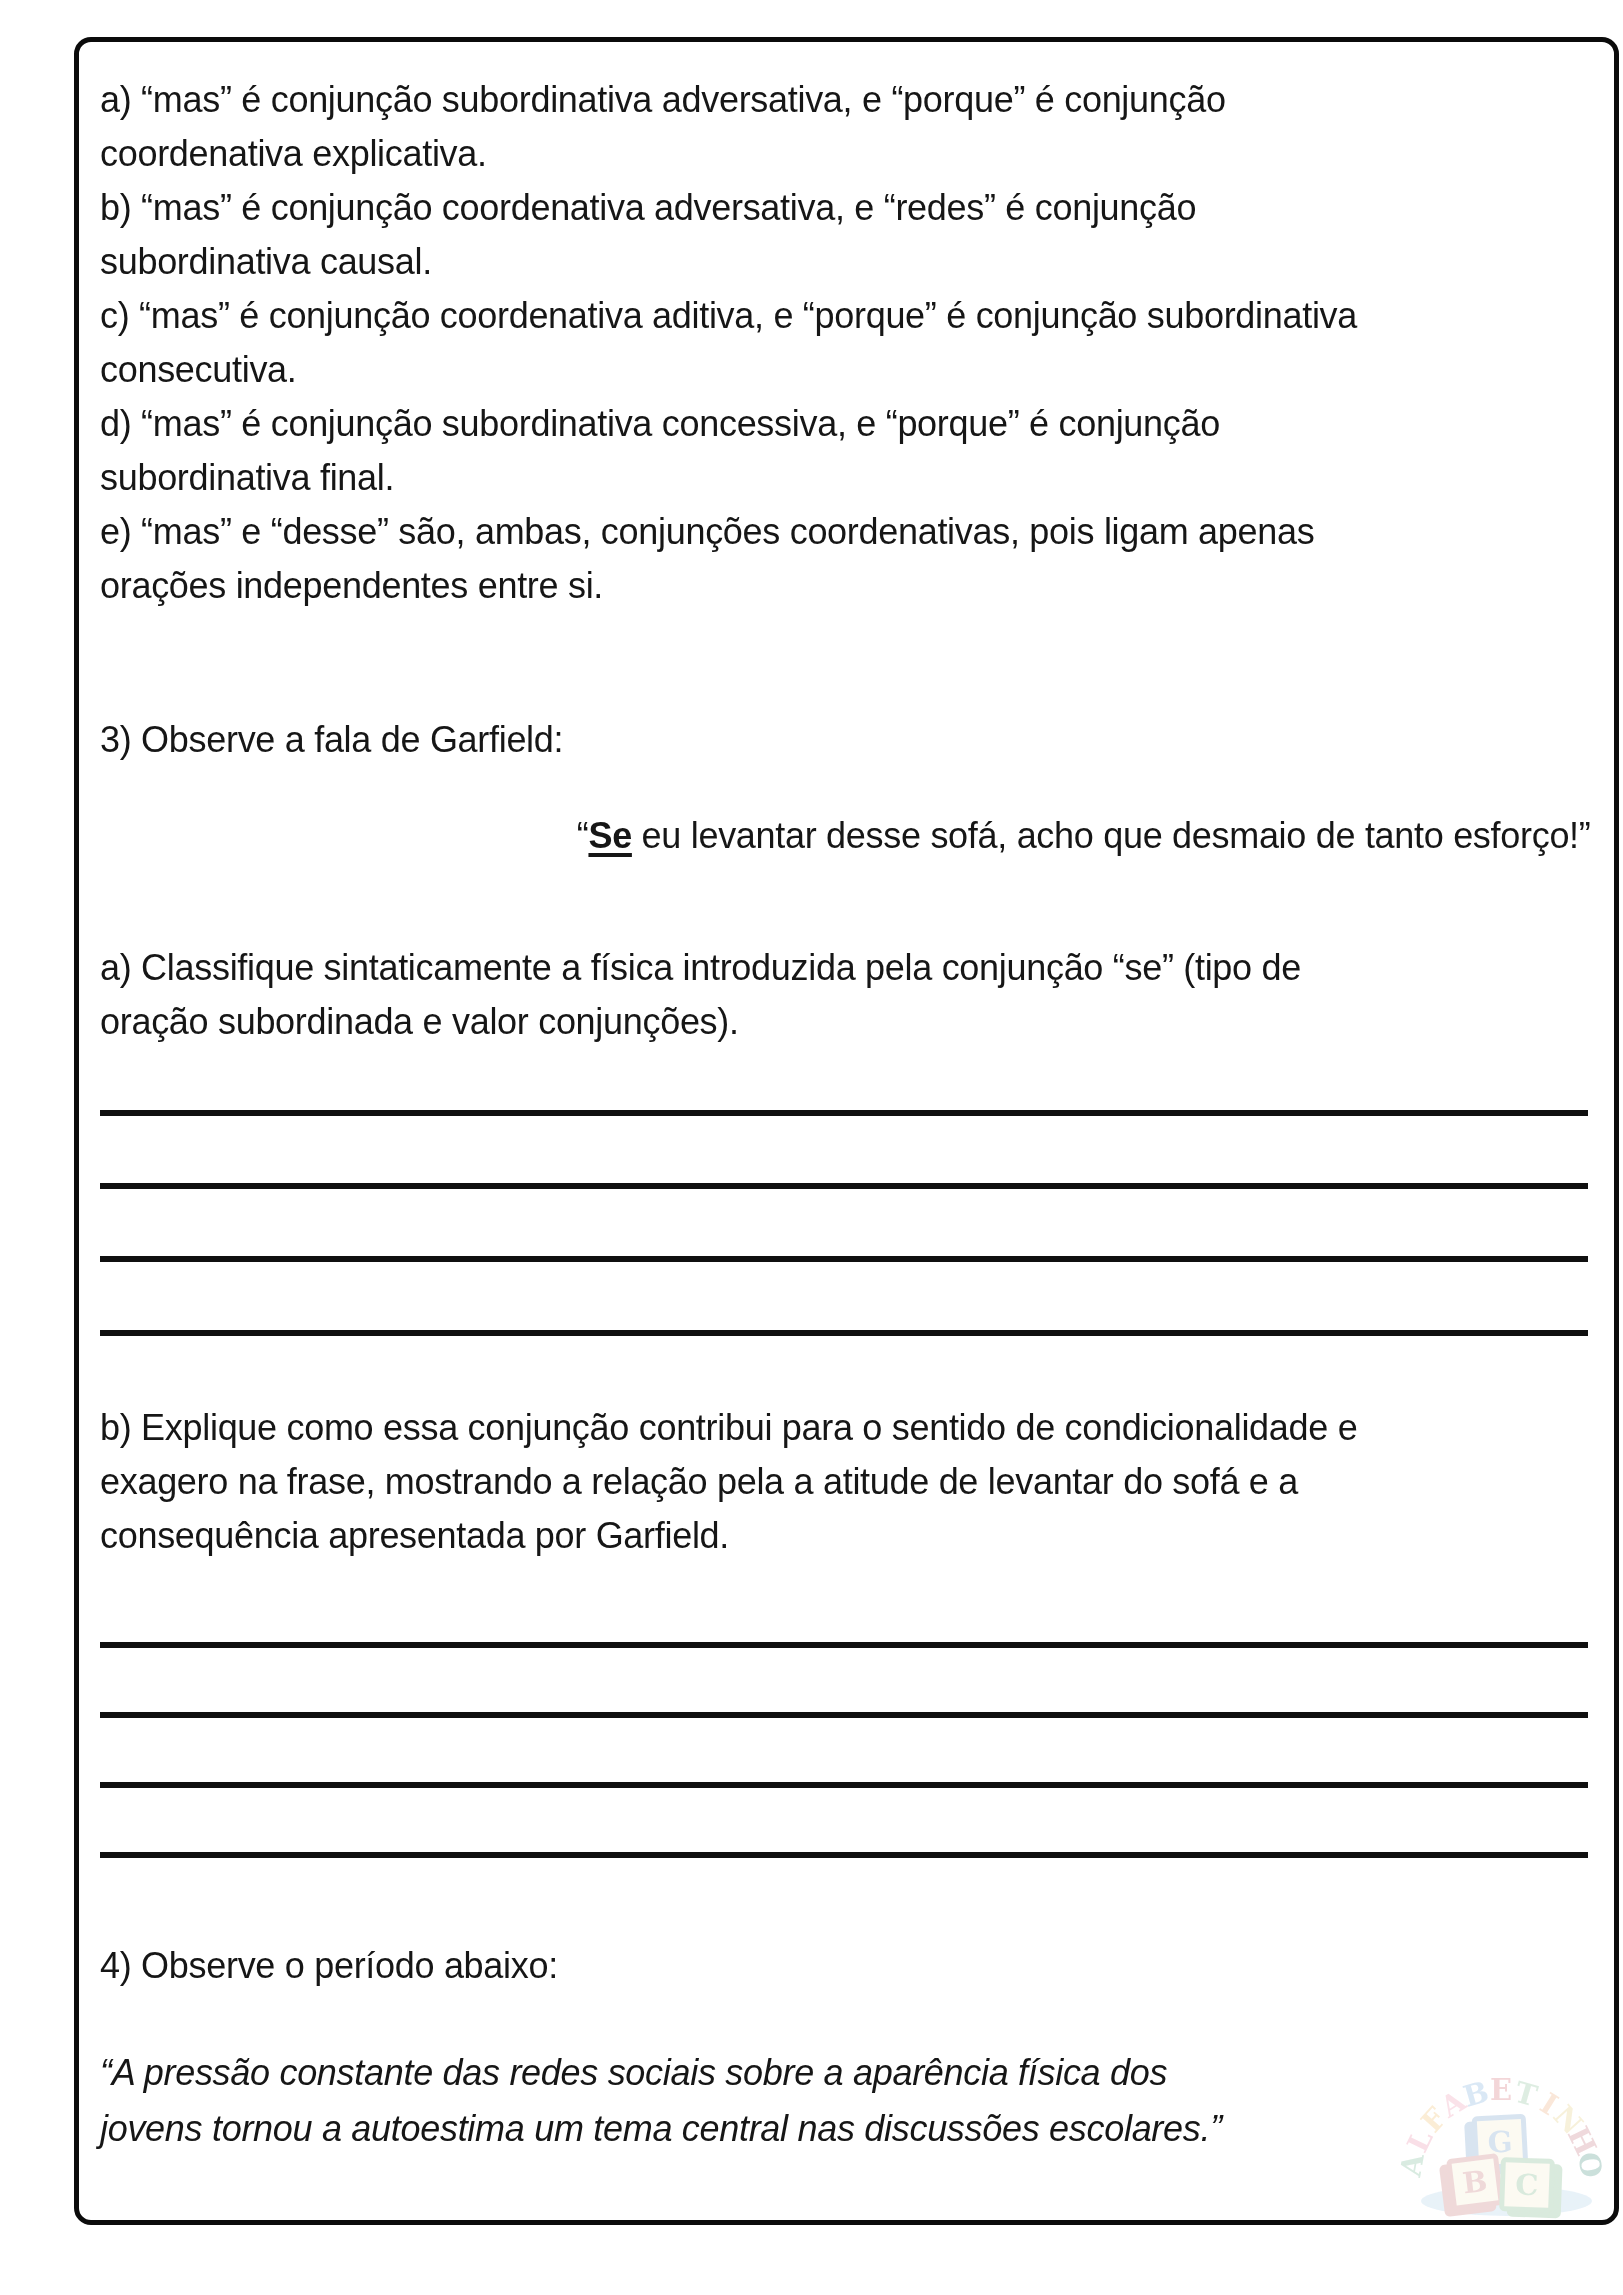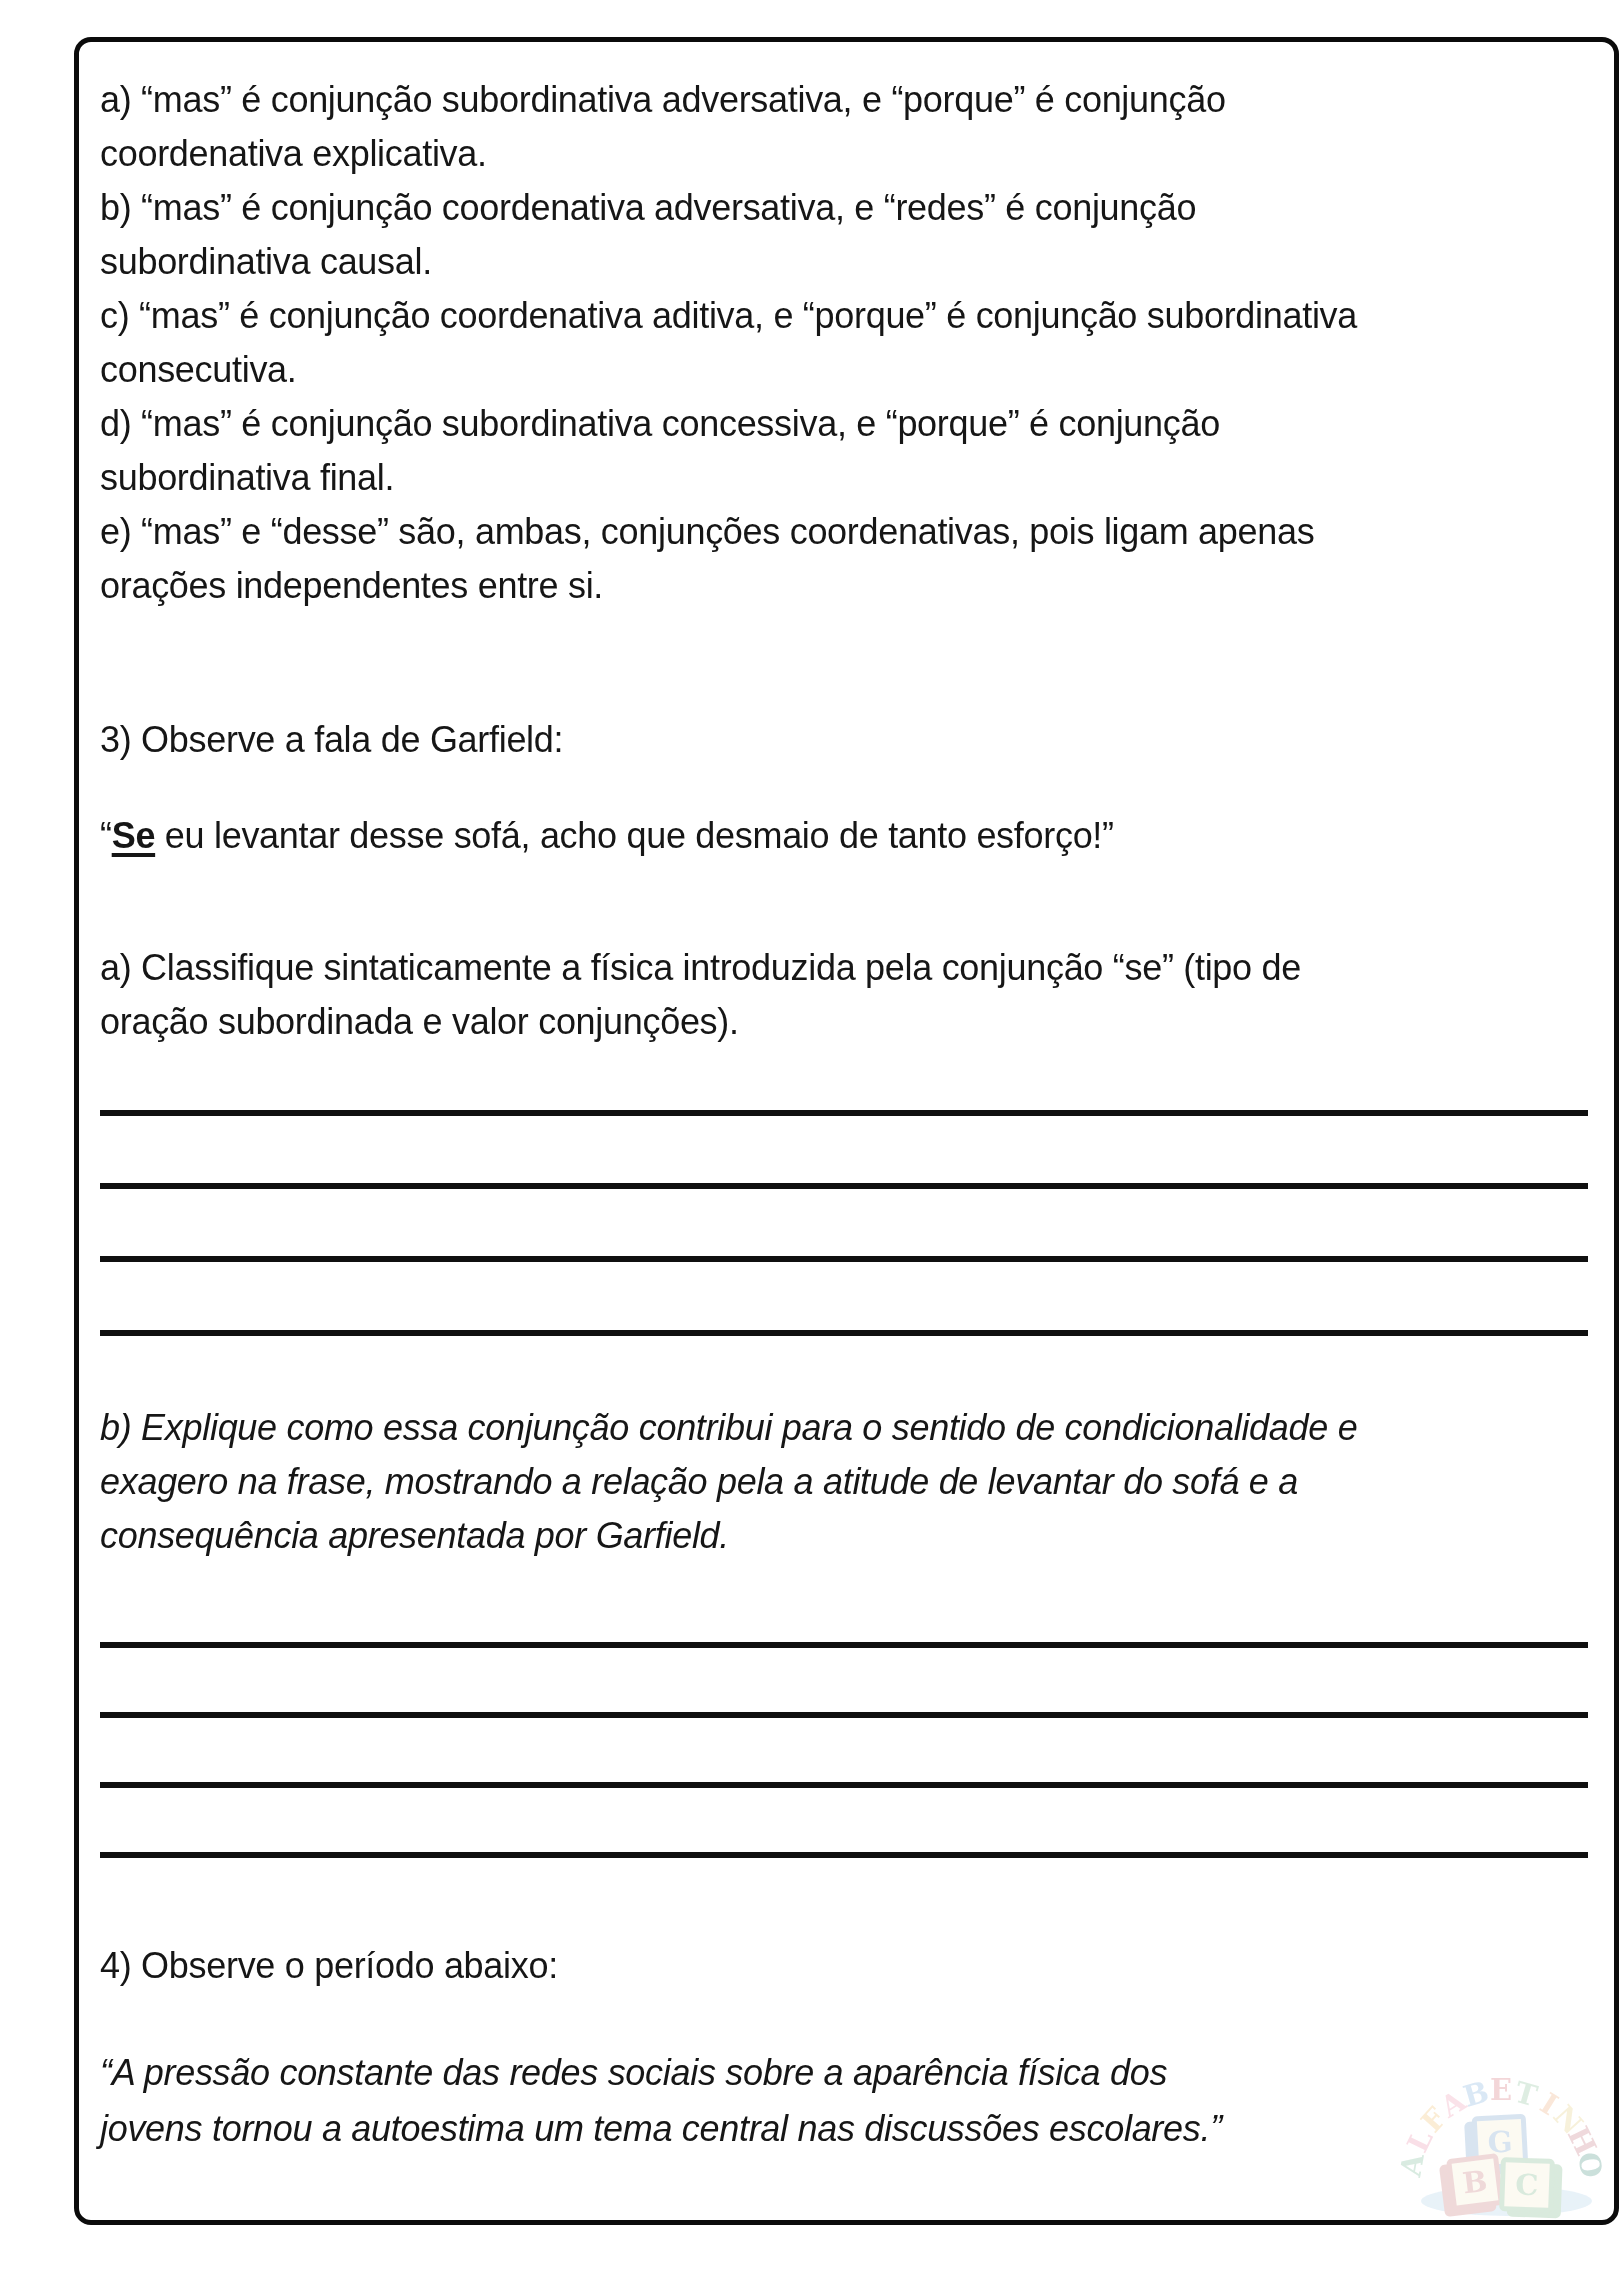--- a/index.html
+++ b/index.html
@@ -21,24 +21,24 @@
   .txt{
     position:absolute;left:21px;right:23.5px;
     font-size:36px;line-height:54px;
     letter-spacing:-0.3px;
     white-space:nowrap;
     z-index:2;
   }
   .txt div{white-space:nowrap;}
   .options{top:31px;}
   .q3-heading{top:671px;}
-  .quote3{top:767px;text-align:left;white-space:nowrap;}
+  .quote3{top:767px;text-align:right;white-space:nowrap;}
   .quote3 .se{font-weight:bold;text-decoration:underline;text-decoration-thickness:3.9px;text-underline-offset:4.6px;}
   .q3a{top:899px;}
-  .q3b{top:1359px;font-style:italic;}
+  .q3b{top:1359px;}
   .q4-heading{top:1897px;}
   .quote4{top:2003px;font-style:italic;line-height:56px;}
   .answer-line{
     position:absolute;left:21px;width:1488px;height:5.9px;
     background:#101010;z-index:2;
   }
   .la1{top:1068px;} .la2{top:1141px;} .la3{top:1214px;} .la4{top:1288px;}
   .lb1{top:1600px;} .lb2{top:1670px;} .lb3{top:1740px;} .lb4{top:1810px;}
 
   

